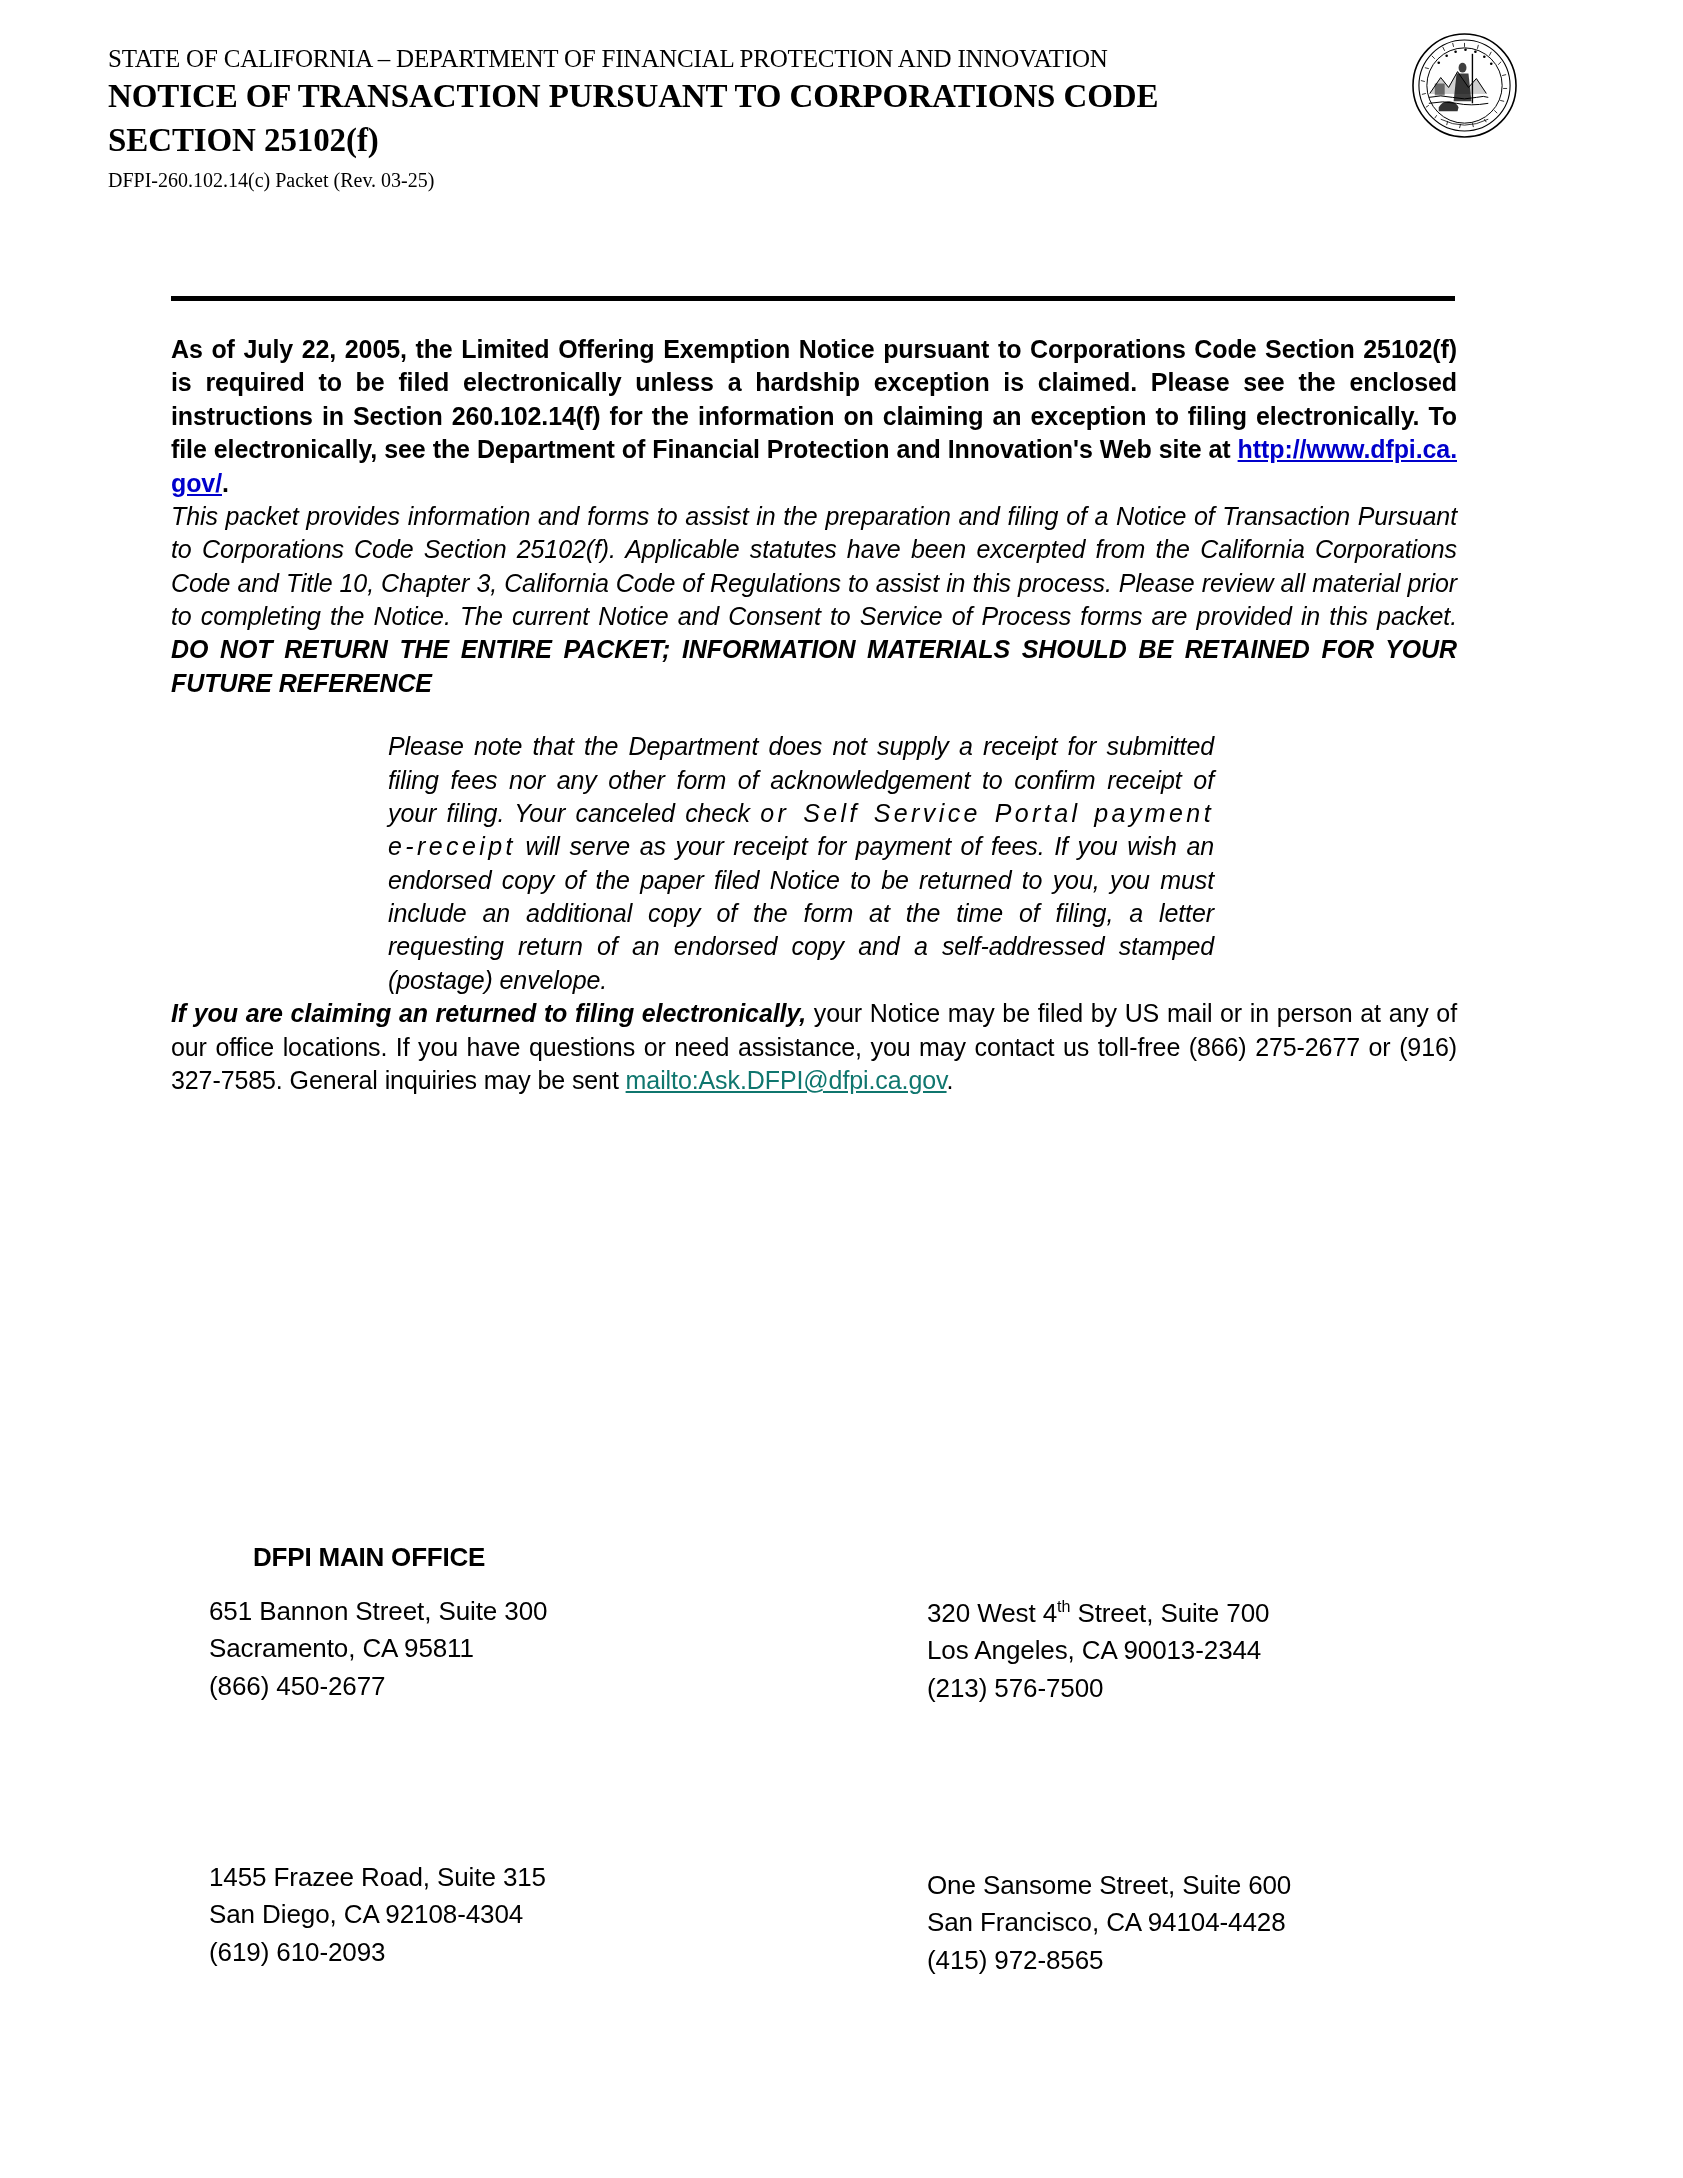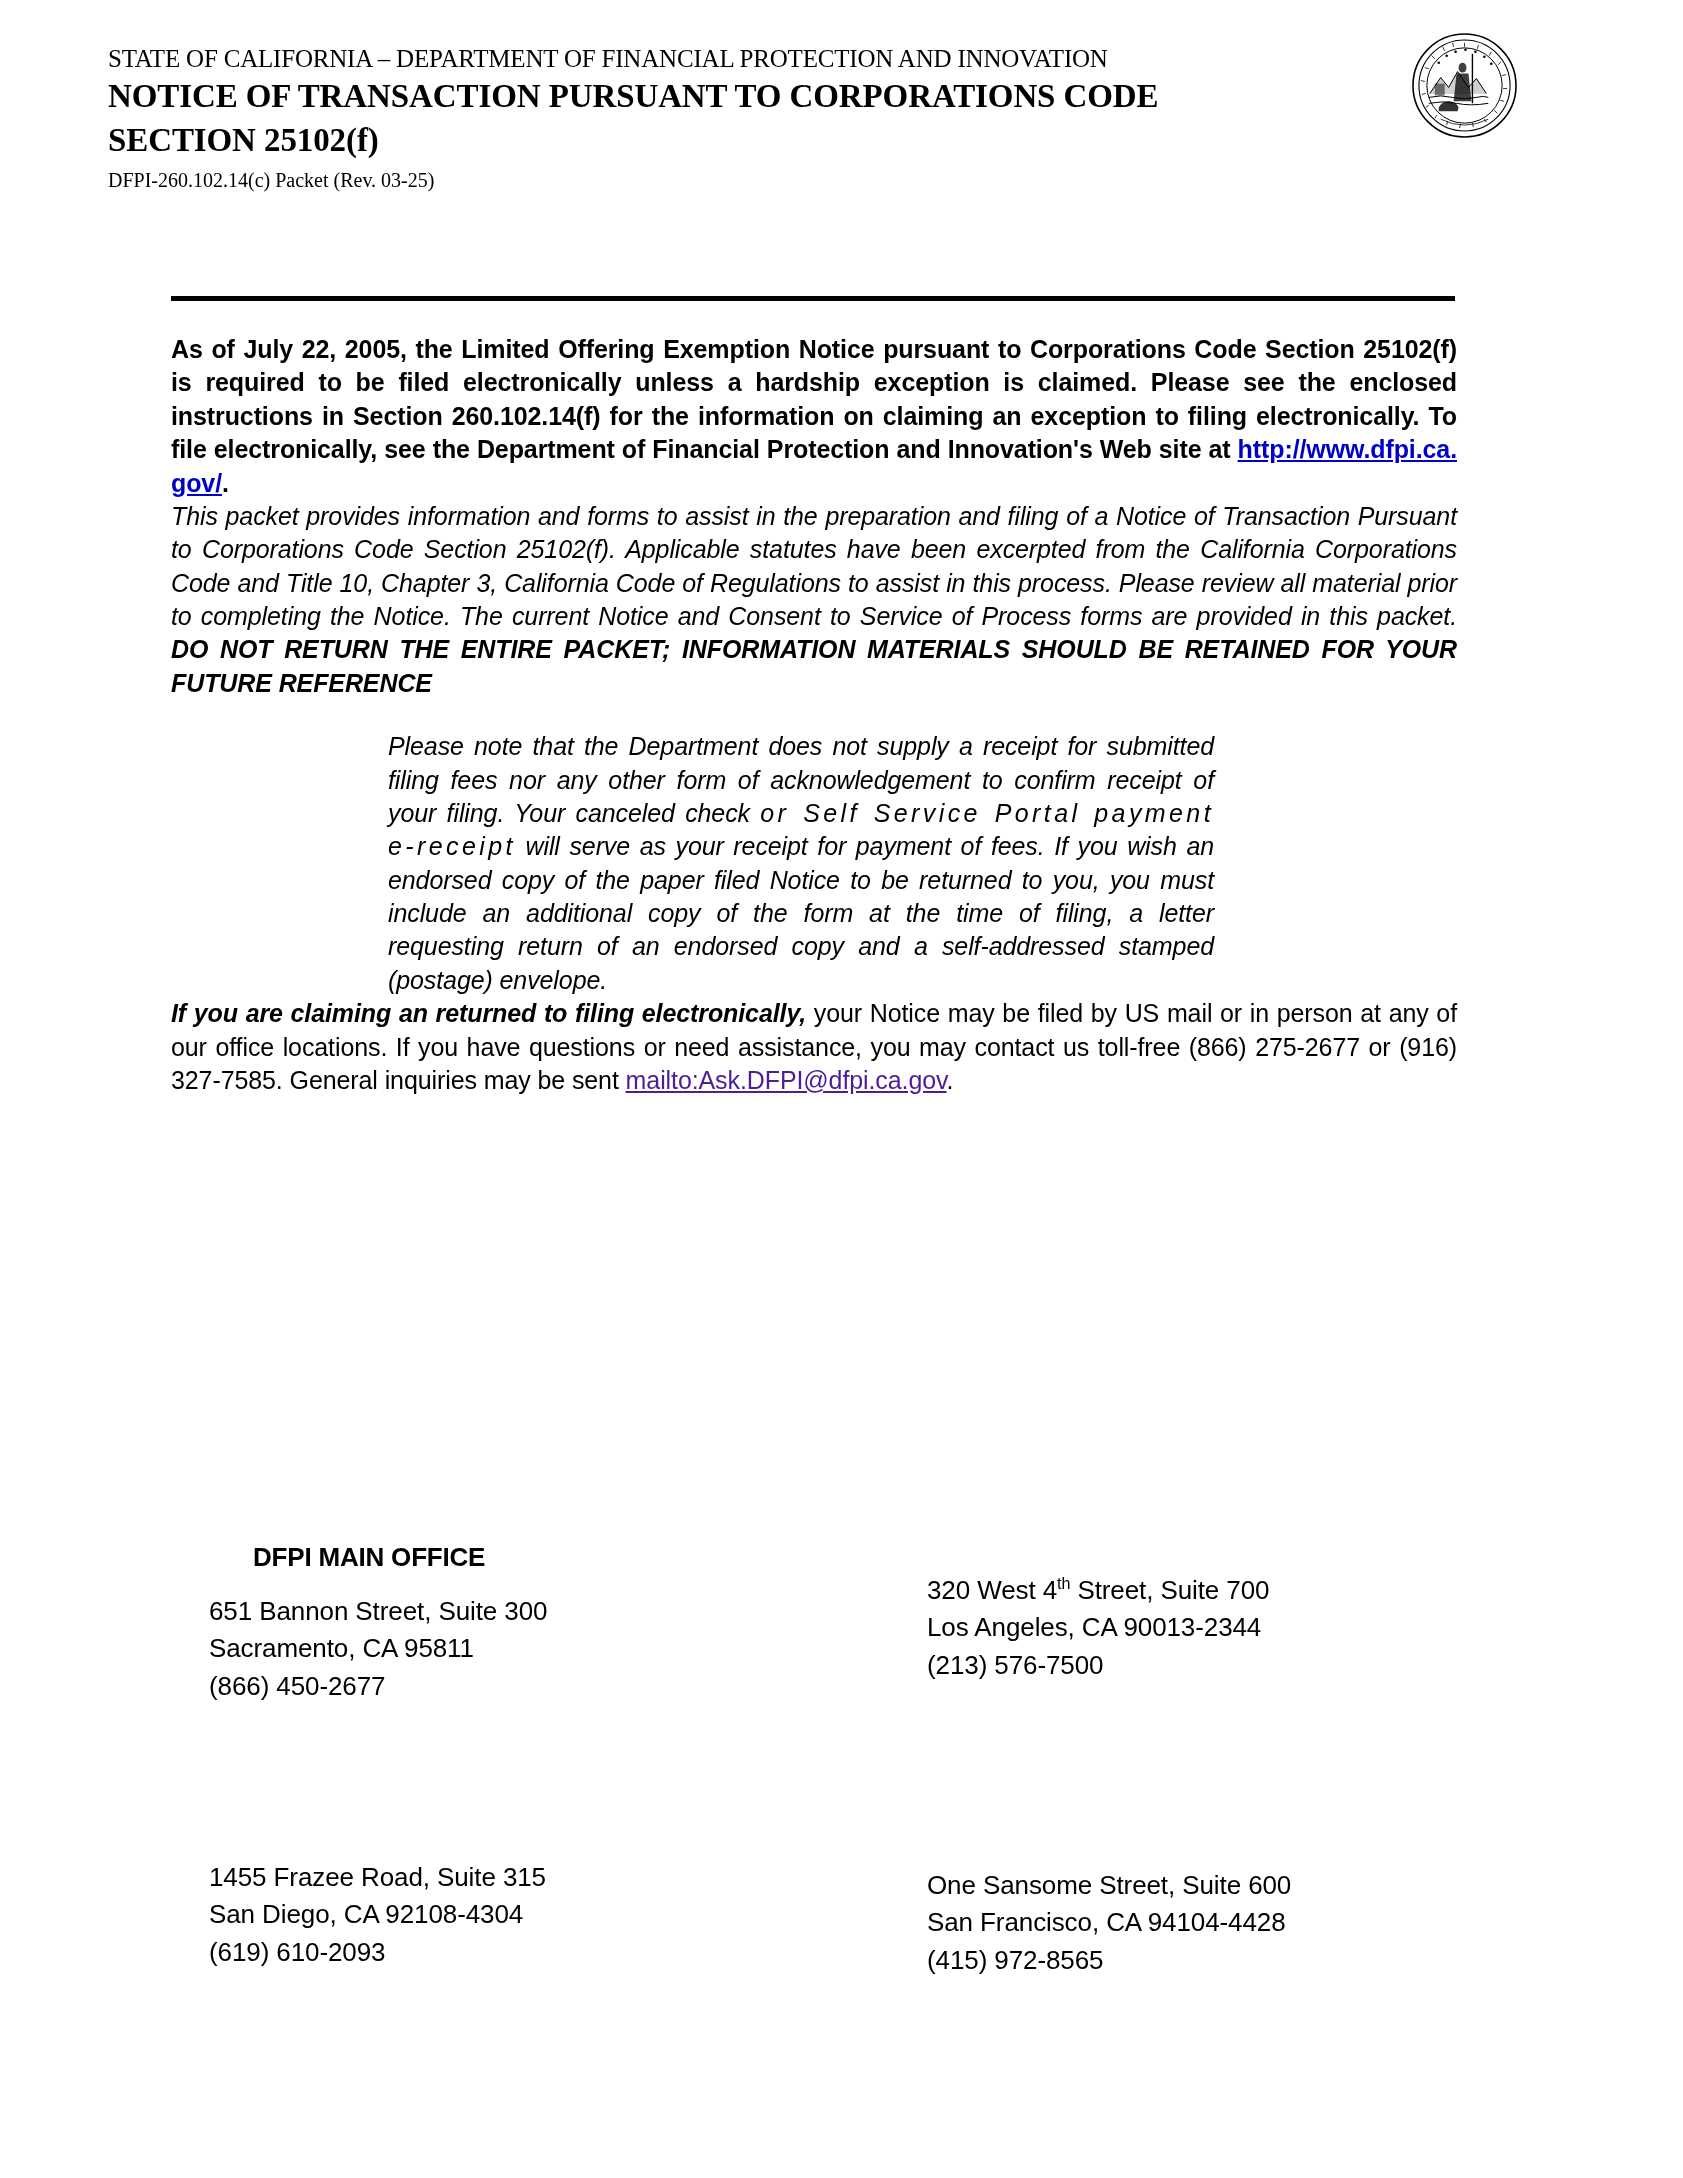--- a/index.html
+++ b/index.html
@@ -123,21 +123,21 @@
     font-size: 25px;
     line-height: 1.335;
     letter-spacing: -0.1px;
     margin-top: 58px;
   }
   .p-contact .bi {
     font-weight: bold;
     font-style: italic;
   }
   .p-contact .lnk {
-    color: #4c1d95;
+    color: #0f766e;
     text-decoration: underline;
   }
 
   
   .offices {
     position: absolute;
     left: 209px;
     top: 1542px;
     width: 1294px;
   }
@@ -275,21 +275,21 @@
 
     <div class="off-row" style="height:269px;">
 
       <div class="off-col-left">
         <div class="off-title">DFPI MAIN OFFICE</div>
         <div class="off-line">651 Bannon Street, Suite 300</div>
         <div class="off-line">Sacramento, CA 95811</div>
         <div class="off-line">(866) 450-2677</div>
       </div>
 
-      <div class="off-col-right" style="top:30px;">
+      <div class="off-col-right" style="top:53px;">
         <div class="off-line"><span>320 West 4</span><sup>th</sup><span> Street, Suite 700</span></div>
         <div class="off-line">Los  Angeles,  CA  90013-2344</div>
         <div class="off-line">(213) 576-7500</div>
       </div>
 
     </div>
 
     <div class="off-row" style="height:199px; margin-top:48px;">
 
       <div class="off-col-left">

